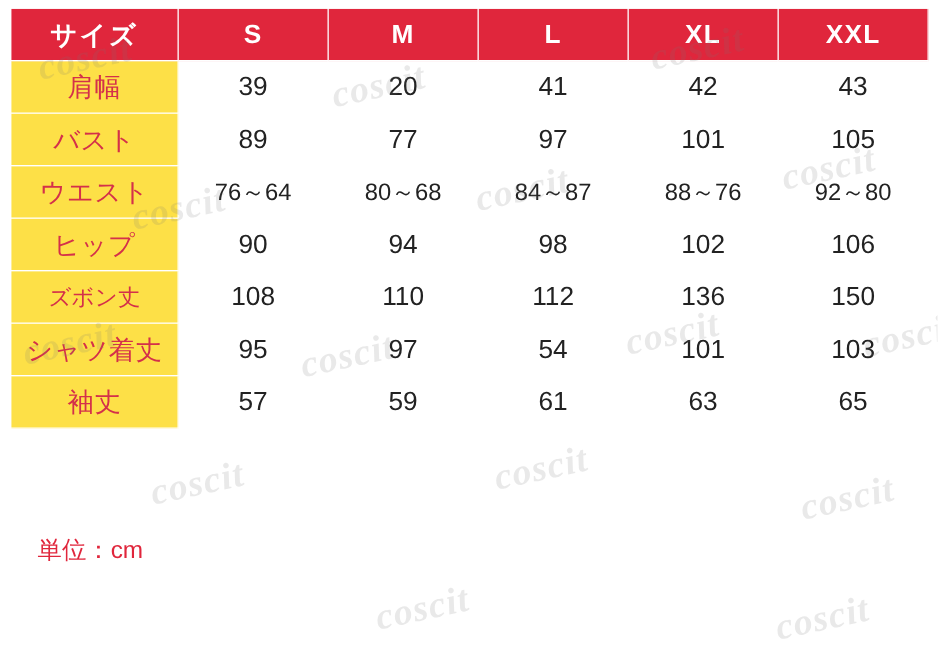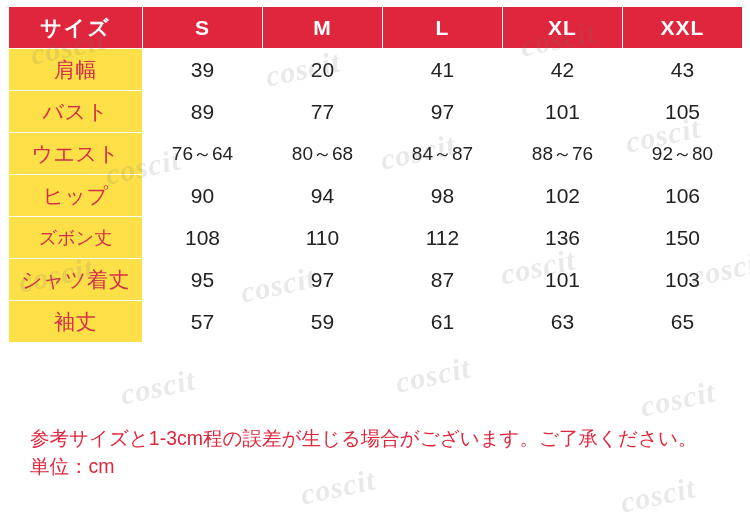--- a/index.html
+++ b/index.html
@@ -186,32 +186,31 @@
         <td class="data-cell">108</td>
         <td class="data-cell">110</td>
         <td class="data-cell">112</td>
         <td class="data-cell">136</td>
         <td class="data-cell">150</td>
       </tr>
       <tr>
         <td class="row-label">シャツ着丈</td>
         <td class="data-cell">95</td>
         <td class="data-cell">97</td>
-        <td class="data-cell">87</td>
+        <td class="data-cell">54</td>
         <td class="data-cell">101</td>
         <td class="data-cell">103</td>
       </tr>
       <tr>
         <td class="row-label">袖丈</td>
         <td class="data-cell">57</td>
         <td class="data-cell">59</td>
         <td class="data-cell">61</td>
         <td class="data-cell">63</td>
         <td class="data-cell">65</td>
       </tr>
     </tbody>
   </table>
 </div>
 
 <div class="notes">
-  <div class="note-line">参考サイズと1-3cm程の誤差が生じる場合がございます。ご了承ください。</div>
   <div class="note-line second">単位：cm</div>
 </div>
 
 </body></html>

